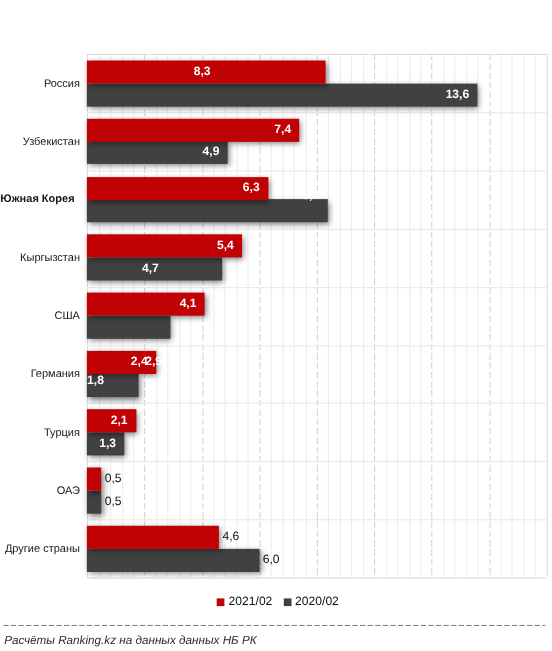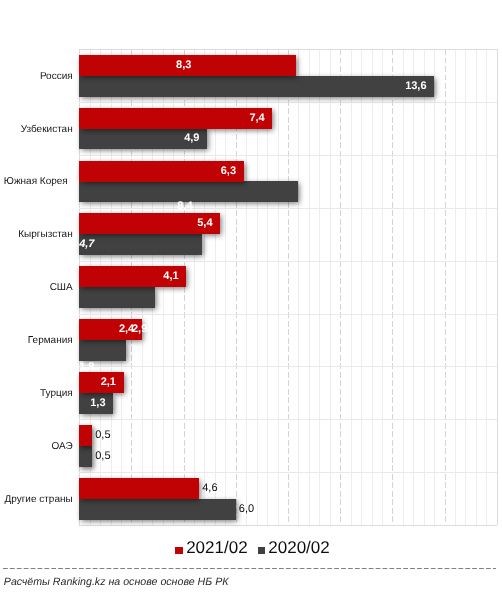--- a/index.html
+++ b/index.html
@@ -35,21 +35,21 @@
   .vlabel{position:absolute;font-size:11px;font-weight:bold;color:#fff;
           height:21.0px;line-height:21.0px;white-space:nowrap;z-index:5;}
   .vlabel.out{color:#0d0d0d;font-weight:normal;font-size:11px;}
 
   .cat{position:absolute;font-size:10px;color:#161616;
        text-align:right;white-space:nowrap;height:13px;line-height:13px;}
 
   
   .legend{position:absolute;left:1.6px;top:542.3px;width:502px;text-align:center;
           font-size:0;}
-  .legend .item{display:inline-block;font-size:17px;color:#0d0d0d;
+  .legend .item{display:inline-block;font-size:11px;color:#0d0d0d;
                 line-height:11px;vertical-align:middle;}
   .legend .gap{display:inline-block;width:10px;}
   .legend .sw{display:inline-block;width:7.1px;height:7.1px;margin-right:3.6px;
               vertical-align:-0.5px;}
 
   
   .rule{position:absolute;left:3px;top:567.8px;width:493px;height:1px;}
   .foot{position:absolute;left:3.8px;top:576.3px;font-size:10.65px;
         font-style:italic;color:#2b2b2b;line-height:13px;white-space:nowrap;}
 </style>
@@ -121,46 +121,46 @@
         <div class="vlabel" style="top: 26.4px; left: 0px; width: 347.36px; text-align: right;">13,6</div>
       </div>
       <div class="row" style="top: 52.88px; height: 52.88px;">
         <div class="cat" style="top: 20.44px; right: 424.1px;">Узбекистан</div>
         <div class="bar a" style="width: 193.14px;"></div>
         <div class="vlabel" style="top: 5.6px; left: 0px; width: 185.54px; text-align: right;">7,4</div>
         <div class="bar b" style="width: 127.89px;"></div>
         <div class="vlabel" style="top: 26.4px; left: 0px; width: 120.29px; text-align: right;">4,9</div>
       </div>
       <div class="row" style="top: 105.76px; height: 52.88px;">
-        <div class="cat" style="top: 20.44px; right: 429px;">Южная Корея</div>
+        <div class="cat" style="top: 20.44px; right: 429px; font-weight: bold;">Южная Корея</div>
         <div class="bar a" style="width: 164.43px;"></div>
         <div class="vlabel" style="top: 5.6px; left: 0px; width: 156.83px; text-align: right;">6,3</div>
         <div class="bar b" style="width: 219.24px;"></div>
-        <div class="vlabel" style="top: 41px; left: 0px; width: 211.64px; text-align: center;">8,4</div>
+        <div class="vlabel" style="top: 13px; left: 0px; width: 211.64px; text-align: right; font-style: italic;">8,4</div>
       </div>
       <div class="row" style="top: 158.63px; height: 52.88px;">
         <div class="cat" style="top: 20.44px; right: 424.1px;">Кыргызстан</div>
         <div class="bar a" style="width: 140.94px;"></div>
         <div class="vlabel" style="top: 5.6px; left: 0px; width: 133.34px; text-align: right;">5,4</div>
         <div class="bar b" style="width: 122.67px;"></div>
-        <div class="vlabel" style="top: 26.4px; left: 0px; width: 115.07px; text-align: left; font-style: italic;">4,7</div>
+        <div class="vlabel" style="top: 26.4px; left: 0px; width: 115.07px; text-align: center;">4,7</div>
       </div>
       <div class="row" style="top: 211.51px; height: 52.88px;">
         <div class="cat" style="top: 20.44px; right: 424.1px; margin-left: 23px;">США</div>
         <div class="bar a" style="width: 107.01px;"></div>
         <div class="vlabel" style="top: 5.6px; left: 0px; width: 99.41px; text-align: right;">4,1</div>
         <div class="bar b" style="width: 75.69px;"></div>
         <div class="vlabel" style="top: 26.4px; left: 0px; width: 68.09px; text-align: right; margin-top: 32px;">2,9</div>
       </div>
       <div class="row" style="top: 264.39px; height: 52.88px;">
         <div class="cat" style="top: 20.44px; right: 424.1px;">Германия</div>
         <div class="bar a" style="width: 62.64px;"></div>
         <div class="vlabel" style="top: 5.6px; left: 0px; width: 55.04px; text-align: right;">2,4</div>
         <div class="bar b" style="width: 46.98px;"></div>
-        <div class="vlabel" style="top: 43px; left: 0px; width: 39.38px; text-align: left;">1,8</div>
+        <div class="vlabel" style="top: 22px; left: 0px; width: 39.38px; text-align: left;">1,8</div>
       </div>
       <div class="row" style="top: 317.27px; height: 52.88px;">
         <div class="cat" style="top: 20.44px; right: 424.1px;">Турция</div>
         <div class="bar a" style="width: 44.37px;"></div>
         <div class="vlabel" style="top: 5.6px; left: 0px; width: 36.77px; text-align: right;">2,1</div>
         <div class="bar b" style="width: 33.93px;"></div>
         <div class="vlabel" style="top: 26.4px; left: 0px; width: 26.33px; text-align: right;">1,3</div>
       </div>
       <div class="row" style="top: 370.14px; height: 52.88px;">
         <div class="cat" style="top: 20.44px; right: 424.1px;">ОАЭ</div>
@@ -176,14 +176,14 @@
         <div class="bar b" style="width: 156.6px;"></div>
         <div class="vlabel out" style="top: 26.4px; left: 159.6px;">6,0</div>
       </div>
     </div>
 
   <div class="legend" id="legend"><span class="item"><span class="sw" style="background: rgb(192, 2, 5);"></span><span>2021/02</span></span><span class="gap"></span><span class="item"><span class="sw" style="background: rgb(65, 65, 65);"></span><span>2020/02</span></span></div>
 
   <svg class="rule" width="493" height="1" viewBox="0 0 493 1" preserveAspectRatio="none">
     <line x1="0" y1="0.5" x2="493" y2="0.5" stroke="#808080" stroke-width="1" stroke-dasharray="4.8 2.1"></line>
   </svg>
-  <div class="foot">Расчёты Ranking.kz на основе основе НБ РК</div>
+  <div class="foot">Расчёты Ranking.kz на данных данных НБ РК</div>
 </div>
 
 </body></html>

